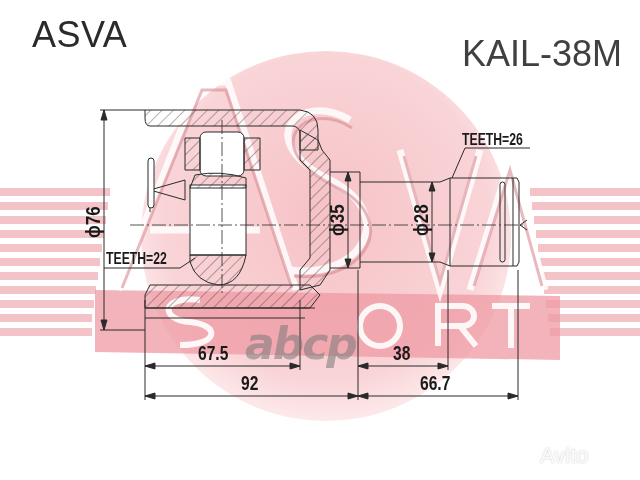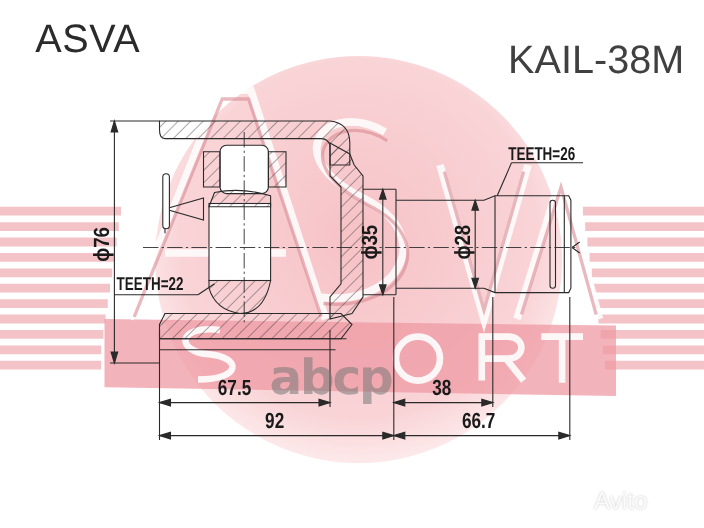--- a/index.html
+++ b/index.html
@@ -4,21 +4,21 @@
 <style>
   html, body { margin:0; padding:0; }
   body { width:640px; height:480px; background:#ffffff; position:relative; overflow:hidden; font-family:"Liberation Sans", sans-serif; }
   #bg-svg { position:absolute; left:0; top:0; }
   #draw-svg { position:absolute; left:0; top:0; }
   .brand { position:absolute; left:32px; top:14px; font-size:36px; color:#2b2b2b; font-family:"Liberation Sans", sans-serif; letter-spacing:0.5px; }
   .partno { position:absolute; right:18px; top:14px; font-size:36px; color:#404040; font-family:"Liberation Sans", sans-serif;margin-top:19px; }
   .dim { position:absolute; font-family:"Liberation Sans", sans-serif; font-weight:bold; color:#1a1a1a; font-size:20px; transform:scaleX(0.78); transform-origin:left top; white-space:nowrap; }
   .vdim { position:absolute; font-family:"Liberation Sans", sans-serif; font-weight:bold; color:#1a1a1a; font-size:20px; transform:rotate(-90deg) scaleX(0.85); transform-origin:left top; white-space:nowrap; }
   .teeth { position:absolute; font-family:"Liberation Sans", sans-serif; font-weight:bold; color:#1a1a1a; font-size:17px; transform:scaleX(0.72); transform-origin:left top; white-space:nowrap; }
-  .wm-abcp { position:absolute; left:245px; top:318px; font-size:44px; font-weight:bold; color:rgba(120,120,120,0.55); font-family:"DejaVu Sans", sans-serif; letter-spacing:-2px; }
+  .wm-abcp { position:absolute; left:245px; top:318px; font-size:44px; font-weight:bold; color:rgba(120,120,120,0.55); font-family:"DejaVu Sans", sans-serif; letter-spacing:-2px;font-style:italic; }
   .wm-avito { position:absolute; left:540px; top:443px; font-size:22px; color:rgba(255,255,255,0.9); font-family:"Liberation Sans", sans-serif; text-shadow:0 0 2px rgba(0,0,0,0.25); }
 </style>
 </head>
 <body>
 
 <svg id="bg-svg" width="640" height="480" viewBox="0 0 640 480">
   <defs>
     <radialGradient id="circ" cx="0.5" cy="0.45" r="0.55">
       <stop offset="0" stop-color="#f6c2c6"></stop>
       <stop offset="0.8" stop-color="#f9d4d7"></stop>

